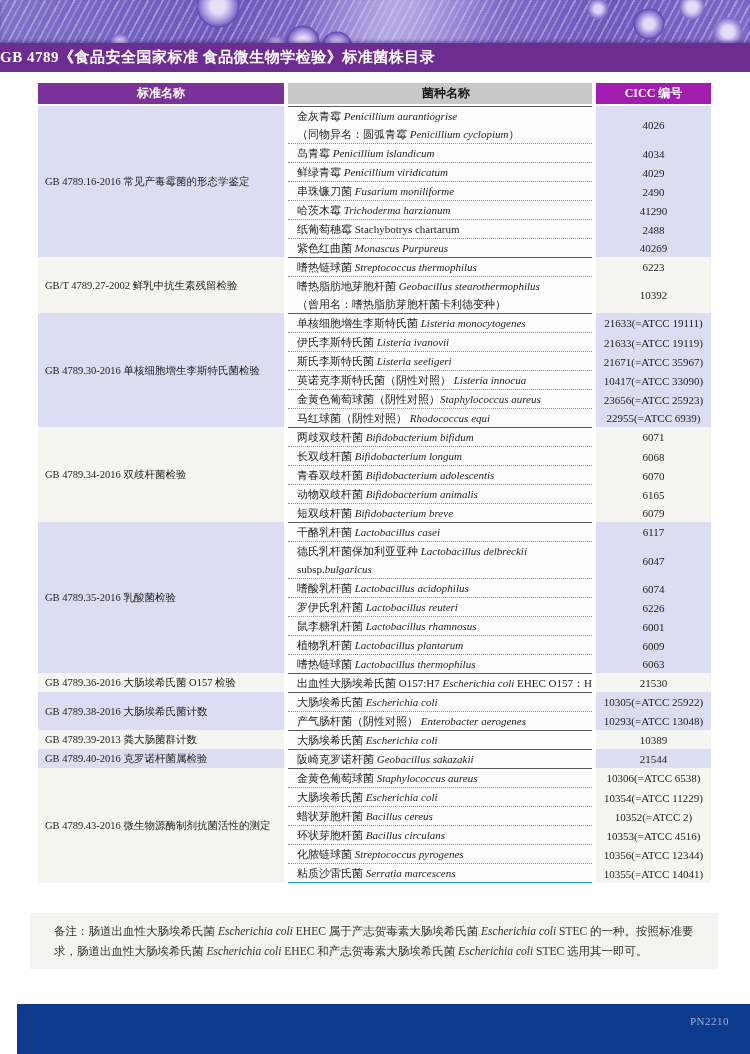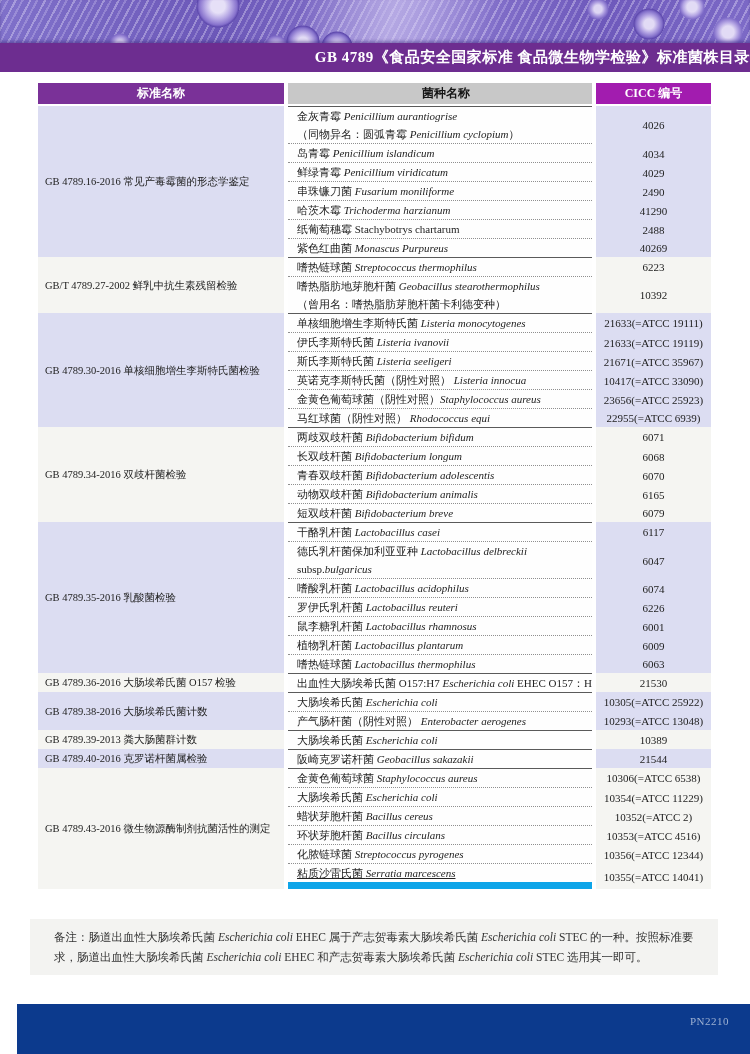--- a/index.html
+++ b/index.html
@@ -22,21 +22,21 @@
       radial-gradient(circle at 728px 32px, #e2dbf5 0 6px,  #b3a4e3 10px, #8370ca 14px, rgba(0,0,0,0) 15px),
       radial-gradient(circle at 120px 44px, #ddd5f3 0 4px,  #ab9bdf 7px,  #7f6bc7 10px, rgba(0,0,0,0) 11px),
       linear-gradient(105deg, rgba(255,255,255,0) 40%, rgba(216,208,244,0.55) 52%, rgba(255,255,255,0) 66%),
       repeating-linear-gradient(118deg, rgba(230,224,248,0.38) 0 2px, rgba(124,104,198,0.06) 2px 6px, rgba(212,202,242,0.30) 6px 8px, rgba(104,84,180,0.10) 8px 13px),
       linear-gradient(95deg, #8274cc, #6b57b8 30%, #9180d4 55%, #6e59bc 80%, #7e6cc8);
     box-shadow: inset 0 -2px 3px rgba(60,40,120,0.45);
   }
   
   .title-bar {
     height:29px; background:#6d2d90; color:#fff;
-    display:flex; align-items:center; justify-content:flex-end;
+    display:flex; align-items:center; justify-content:flex-start;
     font-weight:bold; font-size:15px; letter-spacing:0.5px;
   }
   
   .table { margin:11px 39px 0 38px; width:673px; }
   .thead { display:flex; height:21px; font-size:12px; font-weight:bold; }
   .th { display:flex; align-items:center; justify-content:center; }
   .th.std   { width:246px; background:#7a3198; color:#fff; }
   .th.strain{ width:304px; background:#c8c8c8; color:#151515;padding-left:12px; }
   .th.cicc  { width:115px; background:#a21caf; color:#fff; }
   .colgap { width:4px; background:#fff; }
@@ -50,21 +50,21 @@
   .group.shaded .std-cell { background:#dcddf2; }
   .rows { display:flex; flex-direction:column; width:423px; margin-left:4px; }
   .row { display:flex; }
   .strain-cell {
     width:304px; background:#fefefe; font-size:11px; line-height:18px;
     min-height:18px; padding:0 2px 0 9px; white-space:nowrap; overflow:hidden;
   }
   .strain-cell i { font-style:italic; }
   .row:not(:last-child) .strain-cell { border-bottom:1px dotted #8f8f8f; }
   .group .row:first-child .strain-cell { border-top:1px solid #5a5a5a; }
-  .tbody .group:last-child .row:last-child .strain-cell { border-bottom:7px solid #0ea5e9;text-decoration:underline; }
+  .tbody .group:last-child .row:last-child .strain-cell { border-bottom:1px solid #0ea5e9; }
   .cicc-cell {
     width:115px; margin-left:4px; font-size:11px;
     display:flex; align-items:center; justify-content:center;
     background:#f5f5f2; text-align:right;
   }
   .group.shaded .cicc-cell { background:#dcddf2; }
   
   .note {
     margin:30px 32px 0 30px; background:#f3f3f1; padding:8px 24px;
     font-size:11.5px; line-height:20px; color:#333;

